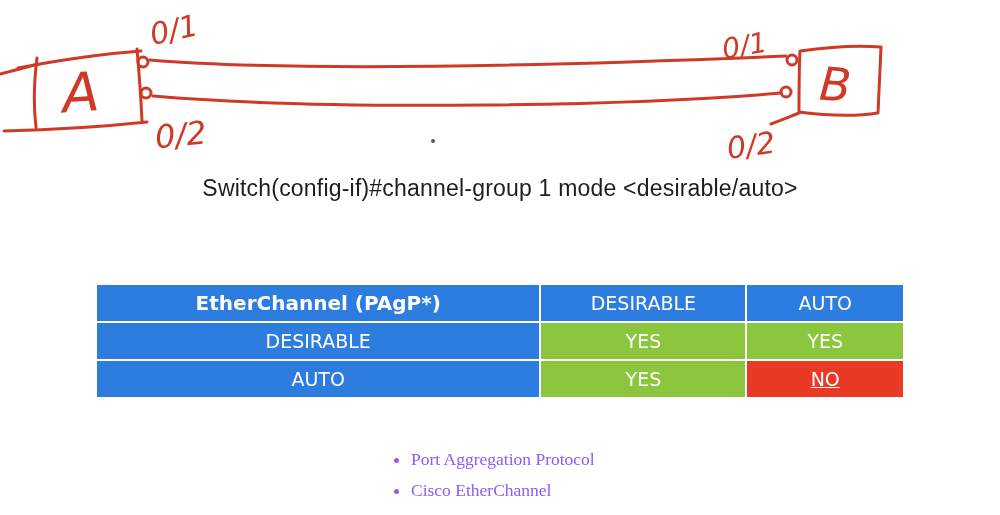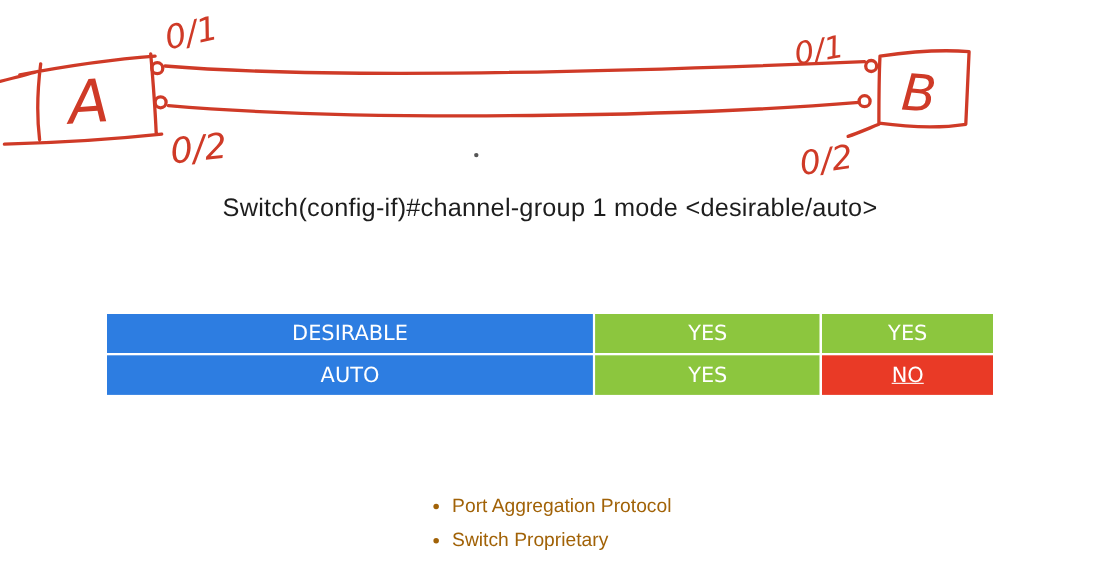--- a/index.html
+++ b/index.html
@@ -70,22 +70,22 @@
   .col-auto { width: 19.5%; }
 
   
   .bullets {
     position: absolute;
     top: 449px;
     left: 385px;
     margin: 0;
     padding: 0 0 0 26px;
     font-size: 17.5px;
-    color: #a16207;
-    font-family: Liberation Sans, sans-serif;
+    color: #8b5cf6;
+    font-family: Liberation Serif, serif;
   }
   .bullets li { margin: 0 0 9px 0; line-height: 1.25; }
 </style>
 </head>
 <body>
 
 <svg class="sketch" width="1000" height="170" viewBox="0 0 1000 170">
 
   <path class="stroke" d="M 18 68 C 55 61, 100 54, 141 51
            M 137 49 C 139 72, 141 98, 142 121
@@ -121,28 +121,33 @@
 <div class="command">Switch(config-if)#channel-group 1 mode &lt;desirable/auto&gt;</div>
 
 <table class="pagp-table">
   <colgroup>
     <col class="col-main">
       <col class="col-des">
       <col class="col-auto">
   </colgroup>
   <tbody>
     <tr>
+      <th class="c-blue title">EtherChannel (PAgP*)</th>
+      <th class="c-blue">DESIRABLE</th>
+      <th class="c-blue">AUTO</th>
+    </tr>
+    <tr>
       <td class="c-blue">DESIRABLE</td>
       <td class="c-green">YES</td>
       <td class="c-green">YES</td>
     </tr>
     <tr>
       <td class="c-blue">AUTO</td>
       <td class="c-green">YES</td>
       <td class="c-red">NO</td>
     </tr>
   </tbody>
 </table>
 
 <ul class="bullets">
   <li>Port Aggregation Protocol</li>
-  <li>Switch Proprietary</li>
+  <li>Cisco EtherChannel</li>
 </ul>
 
 </body></html>

